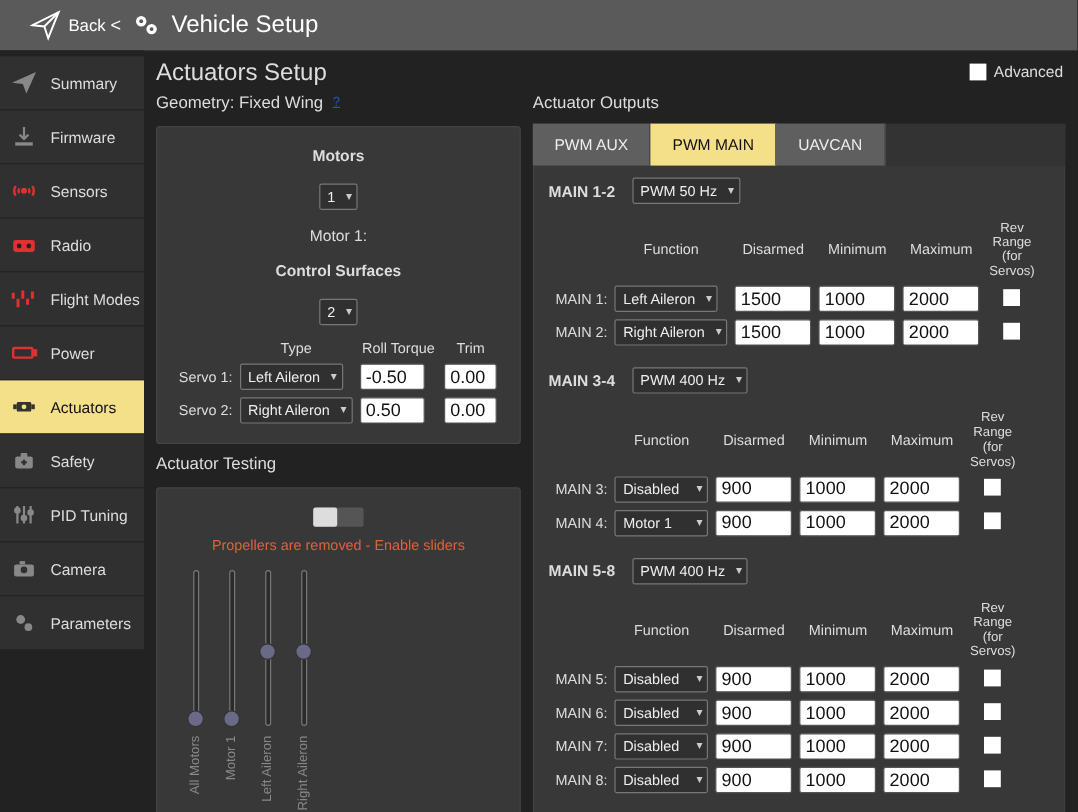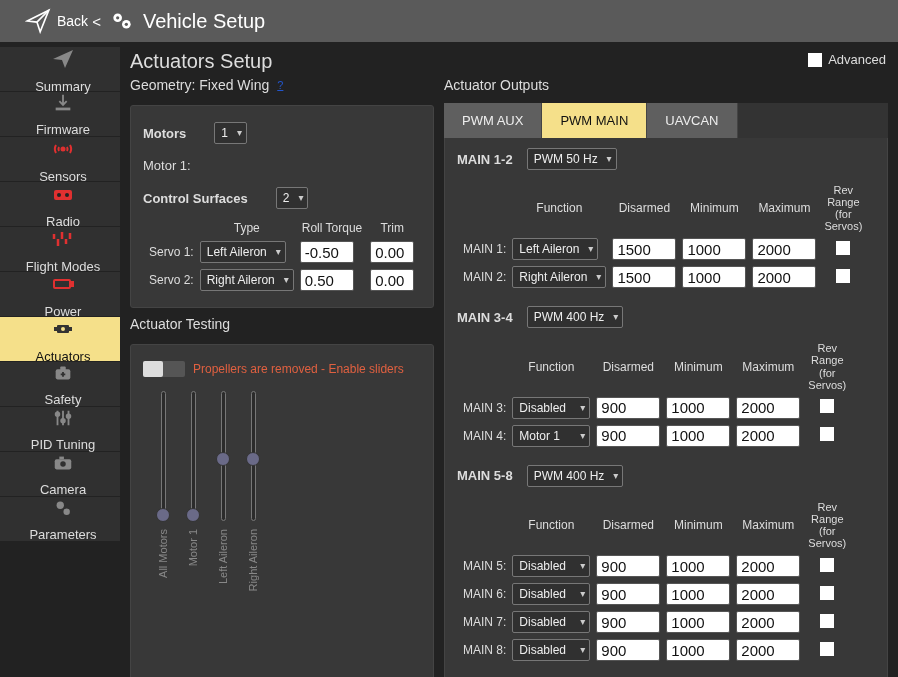--- a/index.html
+++ b/index.html
@@ -29,42 +29,41 @@
   .sidebar { width: 120px; background: #222; padding-top: 4px; }
   .side-item {
     height: 44px;
     background: #303030;
     margin: 1px 0;
     display: flex;
     align-items: center;
     padding-left: 6px;
     gap: 8px;
     cursor: pointer;
-    flex-direction: column;
   }
   .side-item.active { background: #f5e08a; color: #111; }
   .side-item .side-icon { width: 28px; height: 28px; display:flex; align-items:center; justify-content:center; }
   .side-item .label { font-size: 13px; }
   .main { flex: 1; padding: 8px 10px 10px 10px; overflow: hidden; position: relative;}
   .page-title { font-size: 20px; font-weight: 300; margin-bottom: 4px; }
   .adv-wrap { position: absolute; top: 10px; right: 12px; display:flex; align-items:center; gap:6px; font-size:13px;}
   .checkbox { width: 14px; height: 14px; background: #fff; display:inline-block; }
   .columns { display: flex; gap: 10px; }
   .col-left { width: 304px; display:flex; flex-direction:column; gap:8px;}
   .col-right { flex: 1; }
   .section-heading { font-size: 14px; font-weight: 400; margin-bottom: 4px; display:flex; align-items:center; gap:8px;}
   .section-heading .help { color:#2255cc; font-size:11px; text-decoration:underline; cursor:pointer; }
   .panel {
     background: #383838;
     border: 1px solid #444;
     border-radius: 3px;
     padding: 10px 12px;
   }
   .panel.geom { font-size: 13px; }
-  .row { display: flex; align-items: center; gap: 8px; margin: 6px 0; }
+  .row { display: flex; align-items: center; gap: 8px; margin: 6px 0; flex-direction: column; }
   .rowlabel { font-weight: 600; font-size: 13px; }
   .select {
     background: #303030;
     color: #eee;
     border: 1px solid #777;
     border-radius: 2px;
     padding: 3px 18px 3px 6px;
     font-size: 12px;
     position: relative;
     display: inline-flex;

